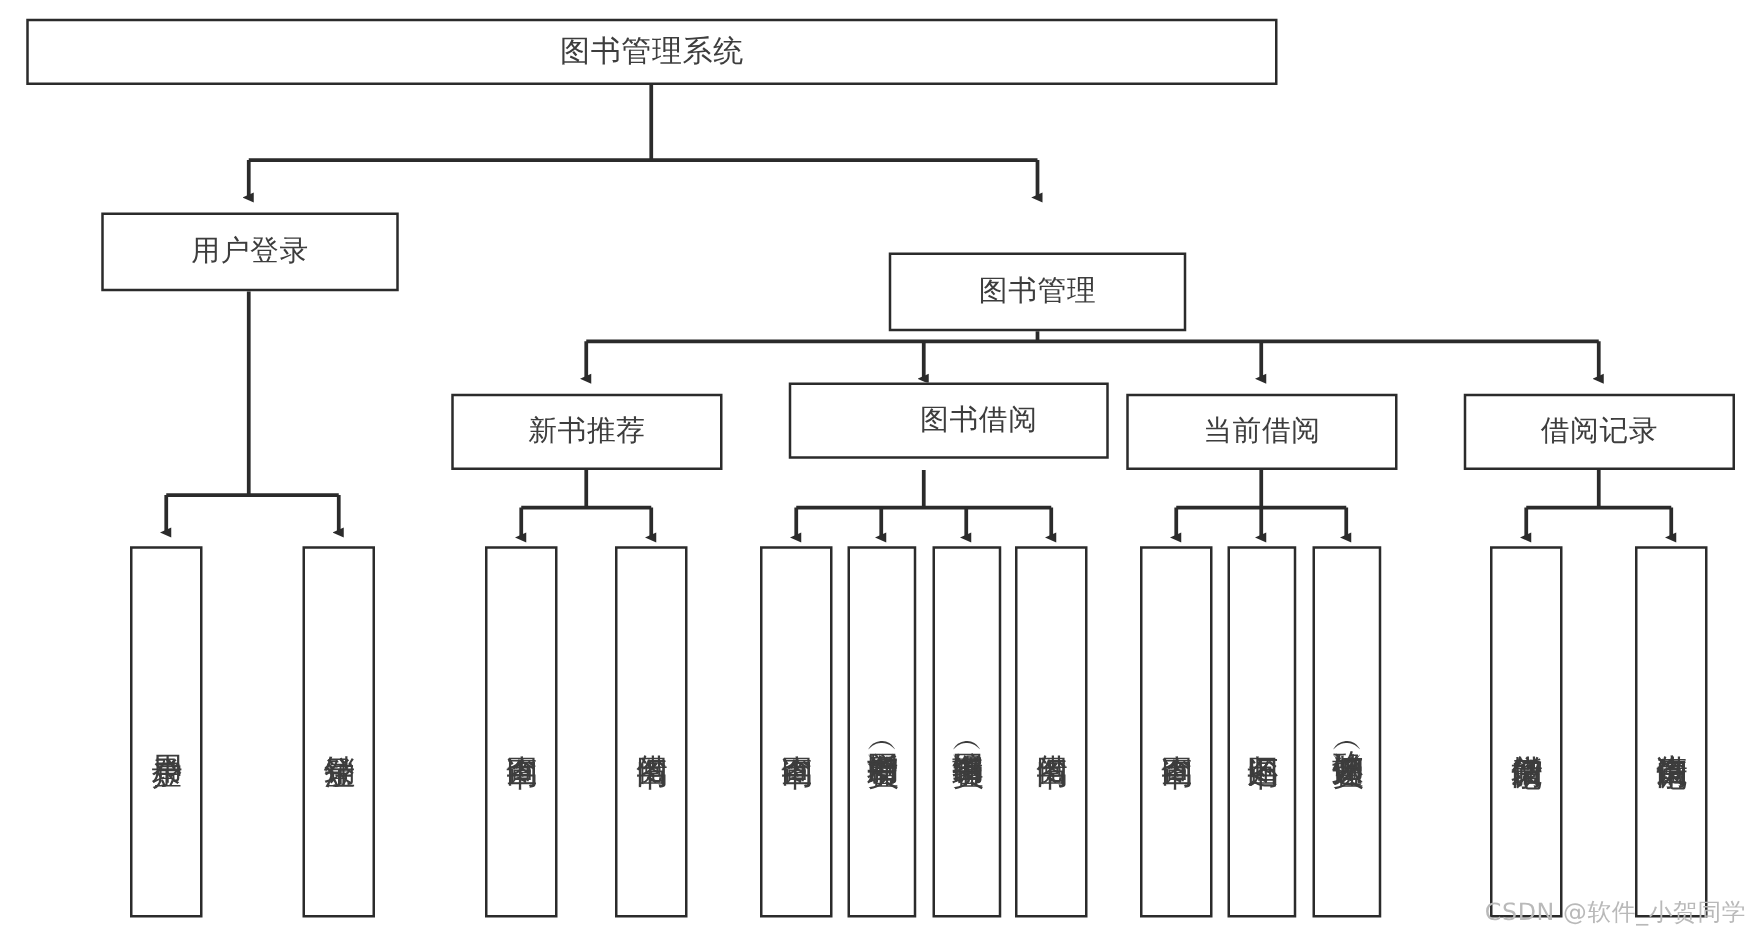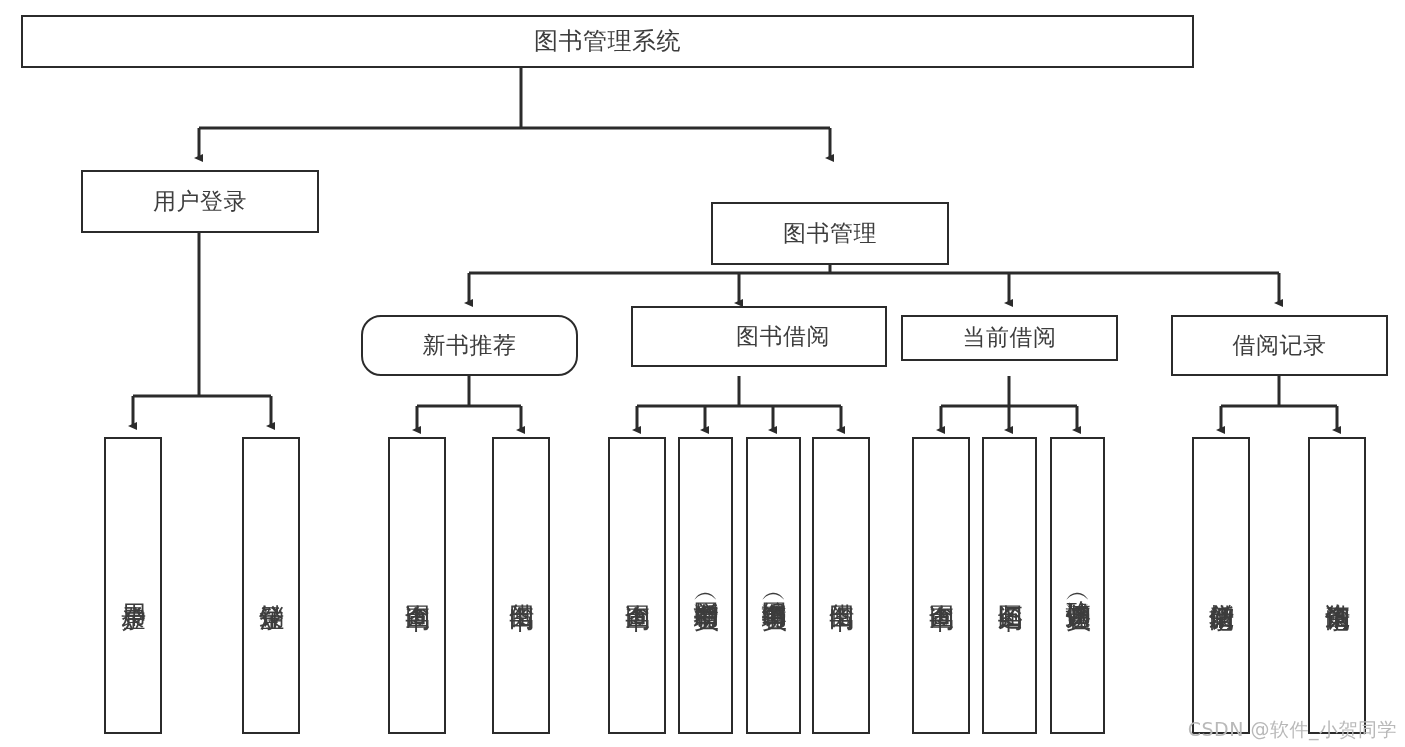--- a/index.html
+++ b/index.html
@@ -127,38 +127,38 @@
       <path d="M1009,406 L1009,430" marker-end="url(#arrow)"></path>
       <path d="M1077,406 L1077,430" marker-end="url(#arrow)"></path>
 
       <path d="M1279,376 L1279,406"></path>
       <path d="M1221,406 L1337,406"></path>
       <path d="M1221,406 L1221,430" marker-end="url(#arrow)"></path>
       <path d="M1337,406 L1337,430" marker-end="url(#arrow)"></path>
     </g>
   </svg>
 
-  <div class="node root horiz" style="left:21px; top:15px; width:1173px; height:53px;">
+  <div class="node root horiz" style="left:21px; top:15px; width:1001px; height:53px;">
     <span class="node-label">图书管理系统</span>
   </div>
 
   <div class="node horiz" style="left:81px; top:170px; width:238px; height:63px;">
     <span class="node-label">用户登录</span>
   </div>
   <div class="node horiz" style="left:711px; top:170px; width:238px; height:63px;margin-top:32px;">
     <span class="node-label">图书管理</span>
   </div>
 
-  <div class="node horiz" style="left:361px; top:315px; width:217px; height:61px;border-radius:20px;">
+  <div class="node horiz" style="left:361px; top:315px; width:217px; height:61px;">
     <span class="node-label">新书推荐</span>
   </div>
   <div class="node horiz" style="left:631px; top:306px; width:256px; height:61px;padding-left:48px;">
     <span class="node-label">图书借阅</span>
   </div>
-  <div class="node horiz" style="left:901px; top:315px; width:217px; height:46px;">
+  <div class="node horiz" style="left:901px; top:315px; width:217px; height:61px;">
     <span class="node-label">当前借阅</span>
   </div>
   <div class="node horiz" style="left:1171px; top:315px; width:217px; height:61px;">
     <span class="node-label">借阅记录</span>
   </div>
 
   <div class="node vert" style="left:104px; top:437px; width:58px; height:297px;">
     <span class="node-label">用户登录</span>
   </div>
   <div class="node vert" style="left:242px; top:437px; width:58px; height:297px;">

